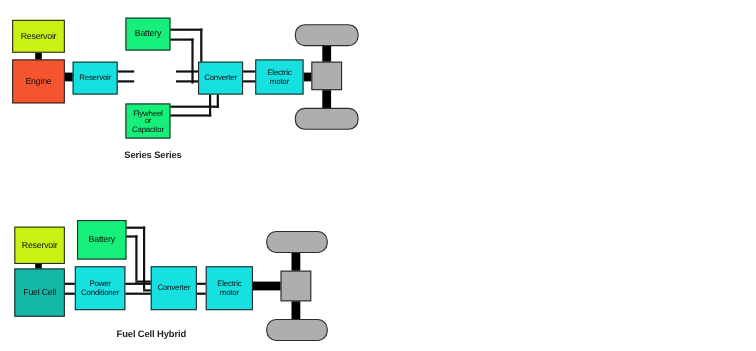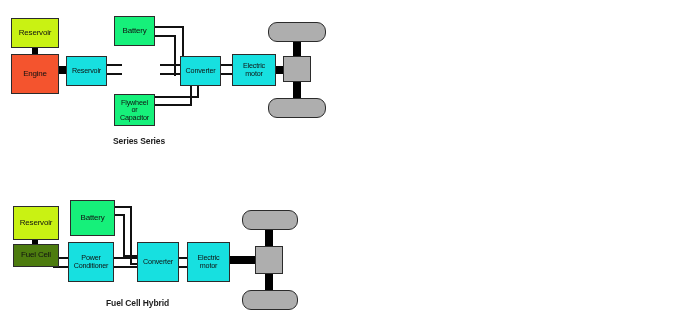--- a/index.html
+++ b/index.html
@@ -193,21 +193,21 @@
     <div class="wheel" style="left:242px;top:50px;width:56px;height:20px;"></div>
     <div class="wheel" style="left:242px;top:130px;width:56px;height:20px;"></div>
     <div class="hub" style="left:255px;top:86px;width:28px;height:28px;"></div>
 
     <div class="box" style="left:13px;top:46px;width:46px;height:34px;background:#c9f213;">
       <span>Reservoir</span>
     </div>
     <div class="box" style="left:70px;top:40px;width:45px;height:36px;background:#16f07a;">
       <span>Battery</span>
     </div>
-    <div class="box" style="left:13px;top:84px;width:46px;height:23px;background:#4d7c0f;">
+    <div class="box" style="left:13px;top:84px;width:46px;height:44px;background:#14b8a6;">
       <span>Fuel Cell</span>
     </div>
     <div class="box small" style="left:68px;top:82px;width:46px;height:40px;background:#17e0e0;flex-direction:column;justify-content:center;">
       <span>Power</span>
       <span>Conditioner</span>
     </div>
     <div class="box small" style="left:137px;top:82px;width:42px;height:40px;background:#17e0e0;">
       <span>Converter</span>
     </div>
     <div class="box small" style="left:187px;top:82px;width:43px;height:40px;background:#17e0e0;flex-direction:column;">

